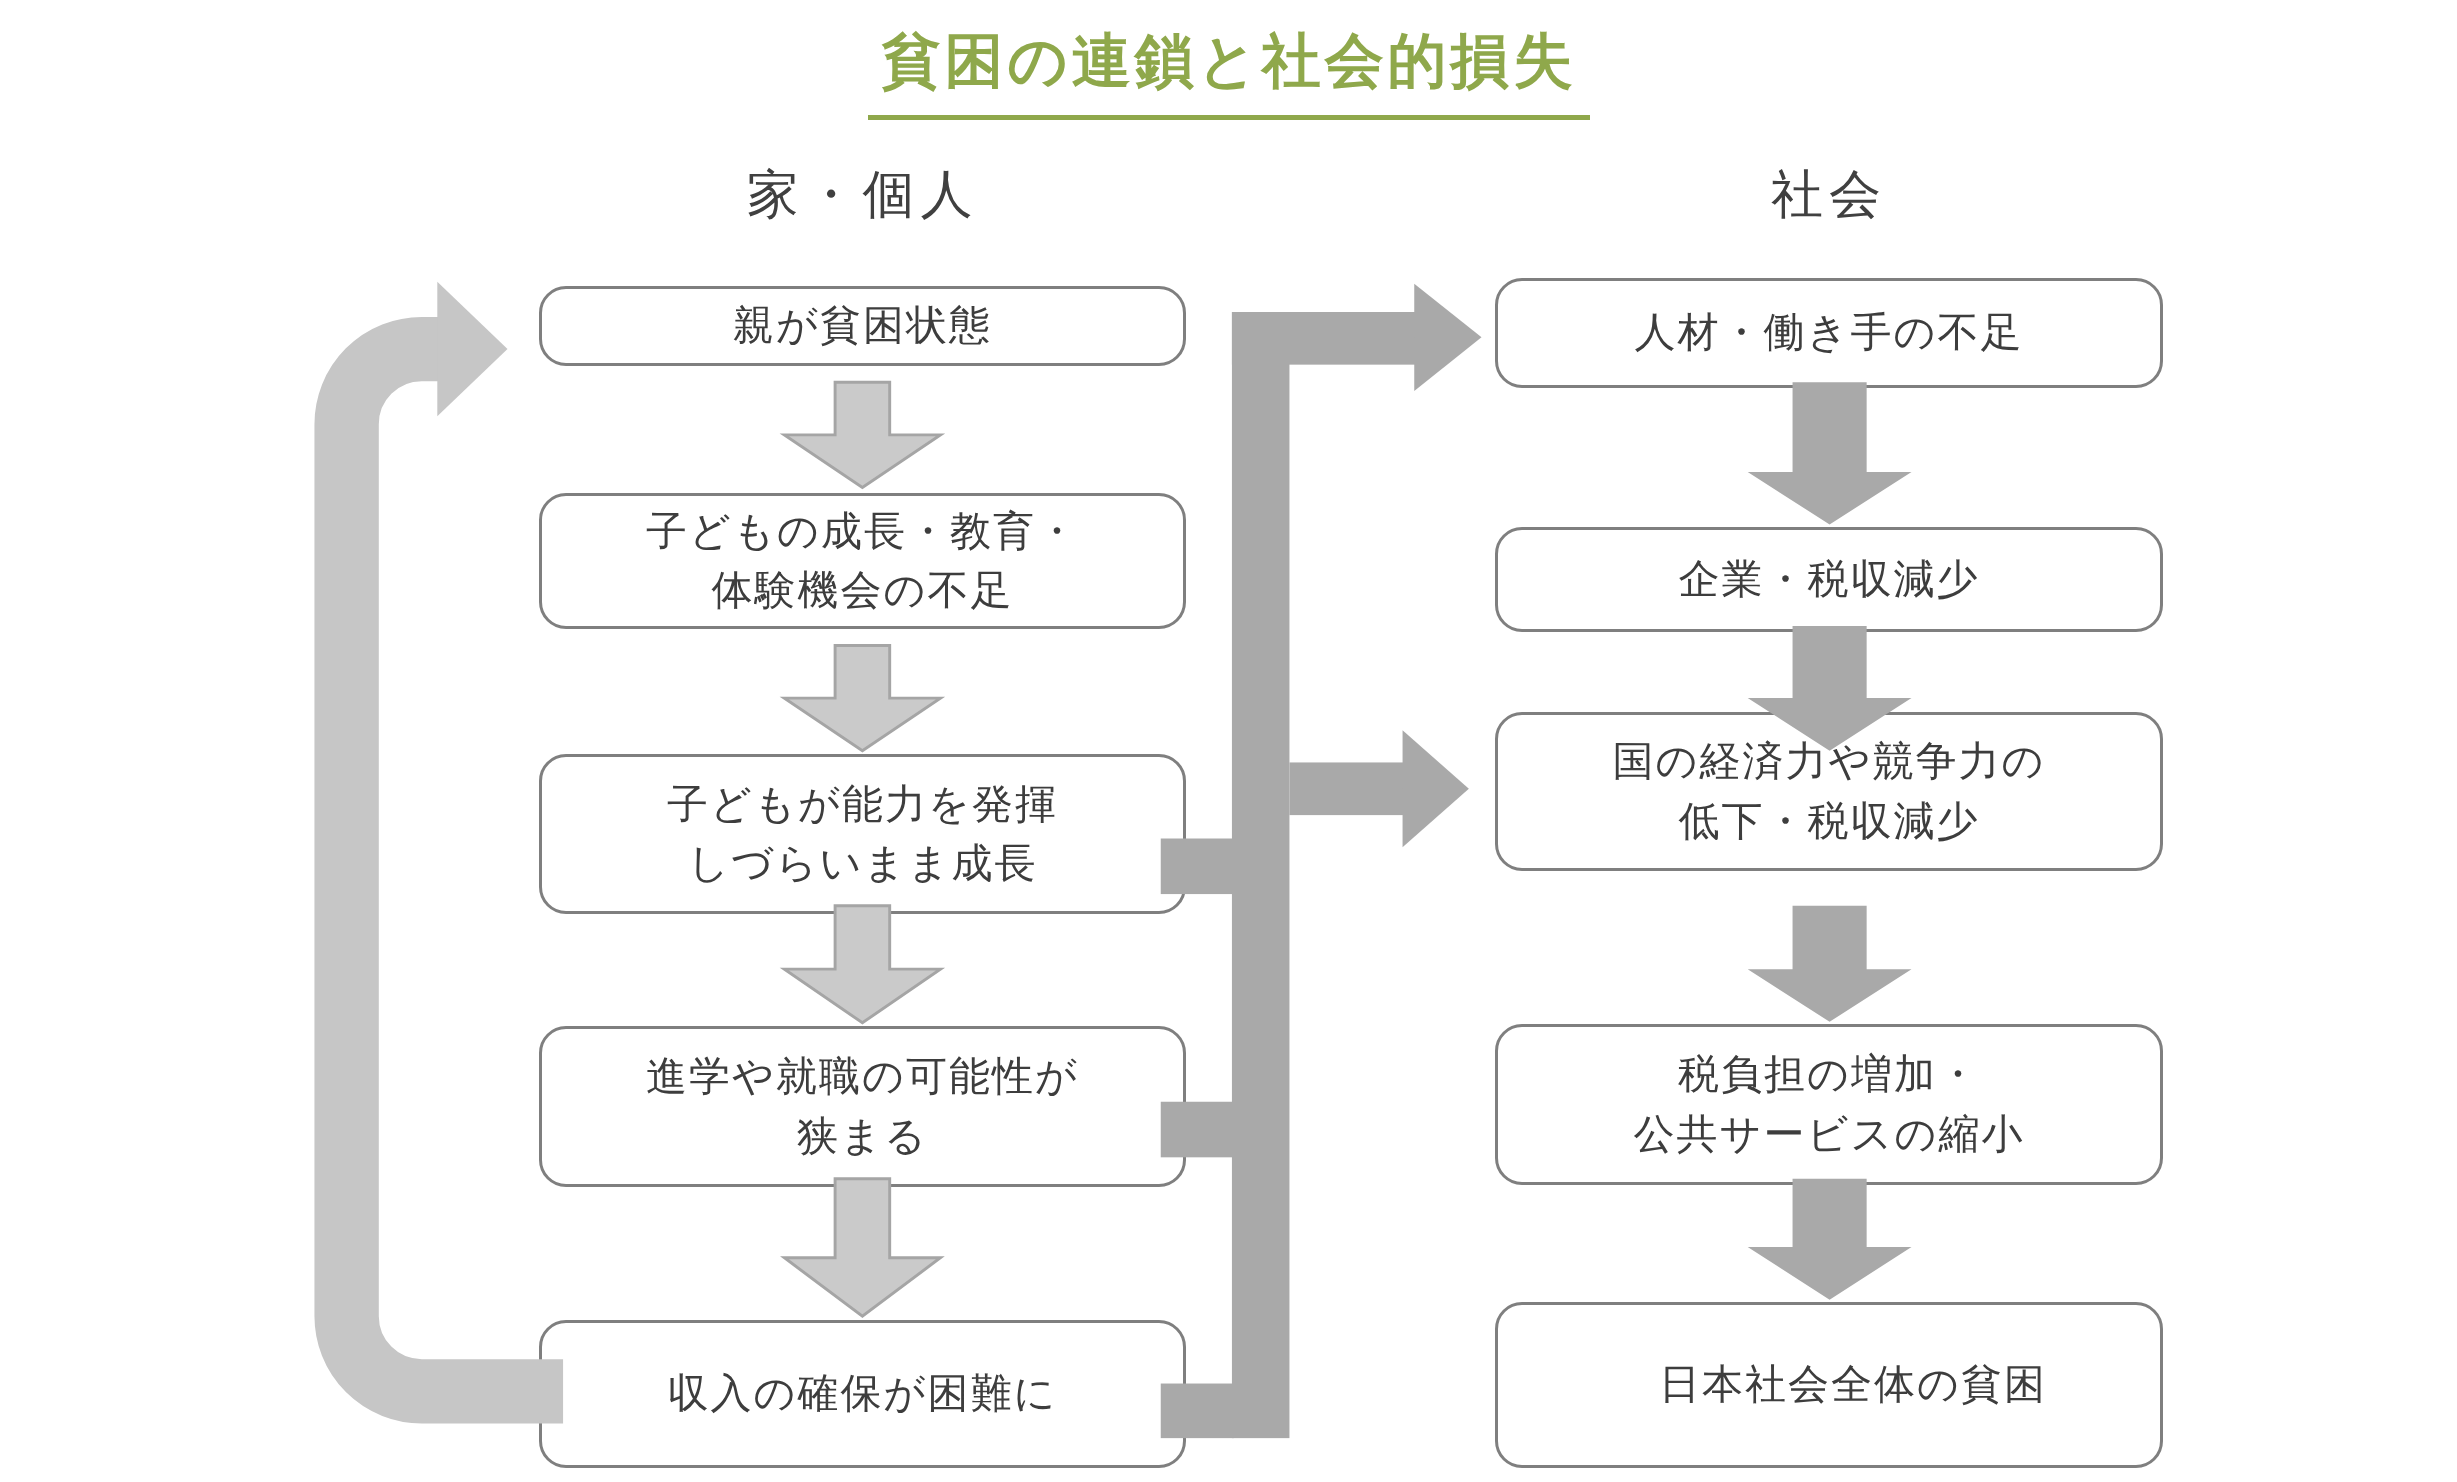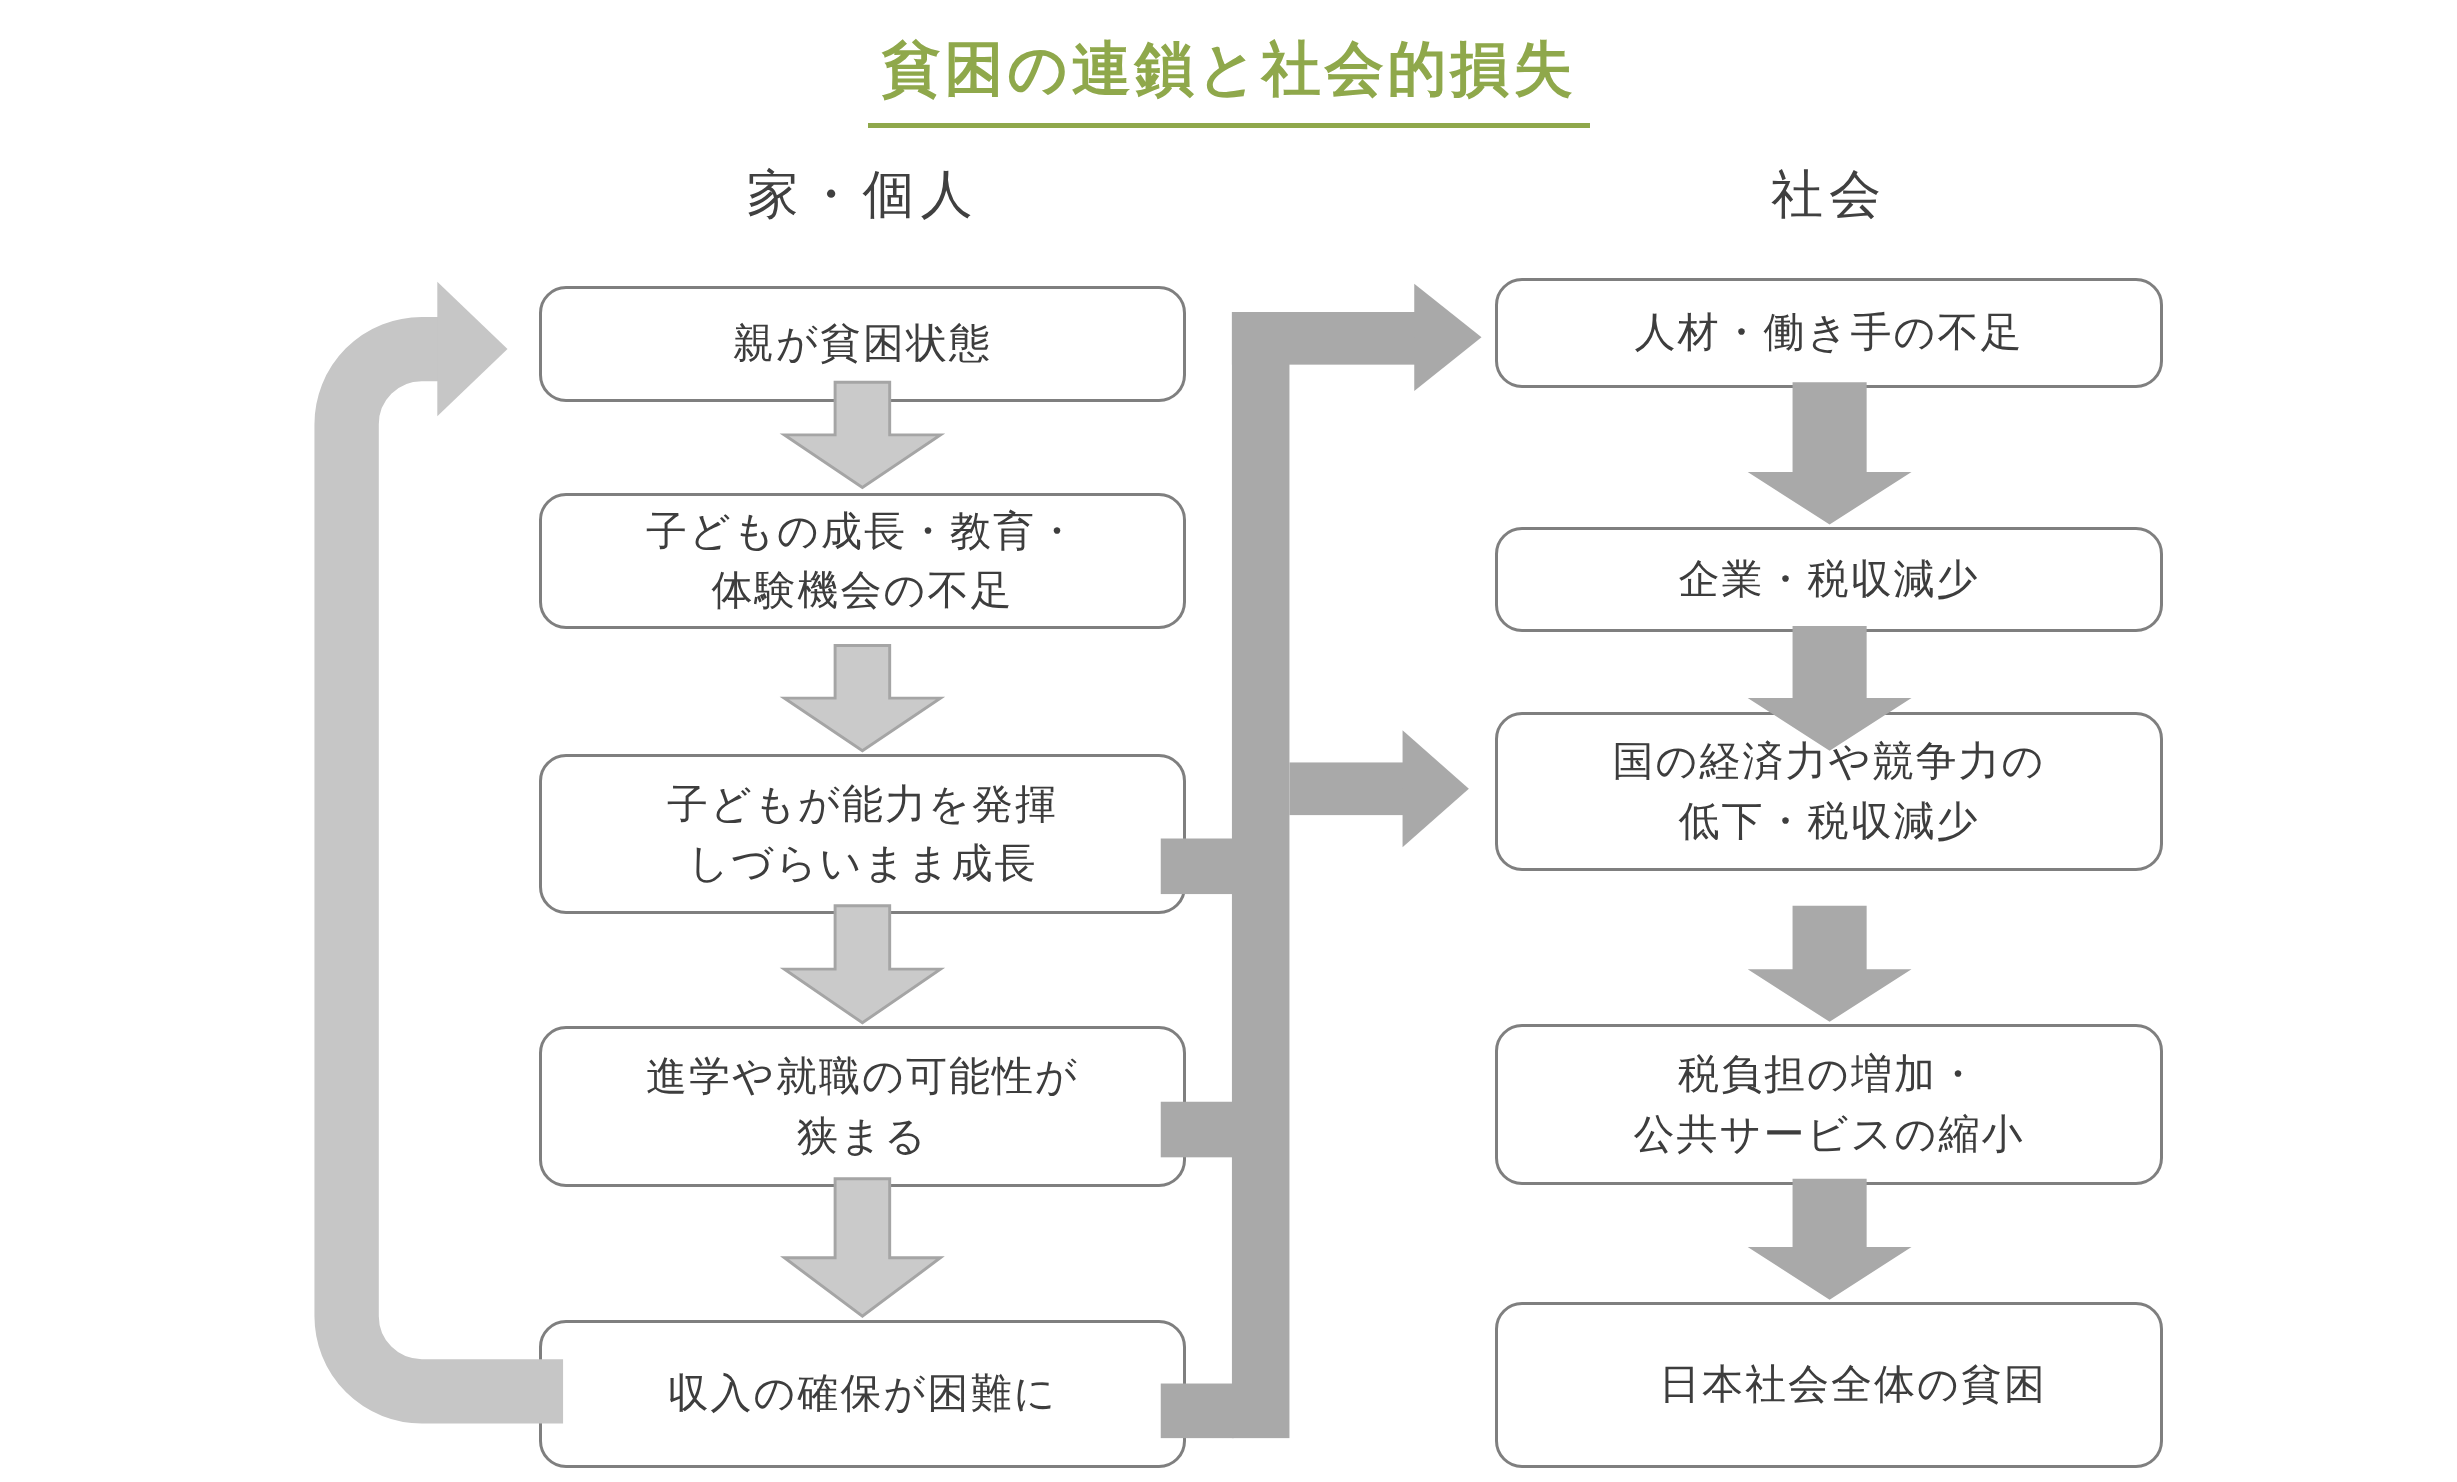--- a/index.html
+++ b/index.html
@@ -2,40 +2,40 @@
 <html><head>
 <meta charset="utf-8">
 <style>
   html,body{margin:0;padding:0;}
   body{
     width:2458px;height:1482px;position:relative;background:#ffffff;
     font-family:"Liberation Sans",sans-serif;overflow:hidden;
   }
   .title-wrap{position:absolute;top:13.7px;left:0;width:2458px;text-align:center;z-index:1;}
   .title{
-    display:inline-block;margin:16px;font-size:59px;font-weight:bold;color:#8FA84B;
+    display:inline-block;margin:8px;font-size:59px;font-weight:bold;color:#8FA84B;
     letter-spacing:3.9px;padding:0 13.7px 13.7px 13.7px;border-bottom:5.9px solid #8FA84B;
   }
   .col-header{
     position:absolute;top:154px;height:82px;z-index:1;
     display:flex;align-items:center;justify-content:center;
     font-size:52px;color:#404040;letter-spacing:5.9px;
   }
   .col-header.left{left:539px;width:647px;}
   .col-header.right{left:1495px;width:668px;}
   .fbox{
     position:absolute;box-sizing:border-box;background:#ffffff;
     border:3.9px solid #7f7f7f;border-radius:27px;z-index:2;
     display:flex;align-items:center;justify-content:center;
     text-align:center;font-size:41px;line-height:1.45;color:#3d3d3d;
     white-space:pre-line;letter-spacing:2px;
   }
   .l{left:539px;width:647px;}
   .r{left:1495px;width:668px;}
-  .l1{top:286px;height:116px;}
+  .l1{top:286px;height:80px;}
   .l2{top:493px;height:136px;}
   .l3{top:754px;height:160px;}
   .l4{top:1026px;height:161px;}
   .l5{top:1320px;height:148px;}
   .r1{top:278px;height:110px;}
   .r2{top:527px;height:105px;}
   .r3{top:712px;height:159px;}
   .r4{top:1024px;height:161px;}
   .r5{top:1302px;height:166px;padding-left:48px;}
   .arrow-layer{position:absolute;top:0;left:0;width:2458px;height:1482px;z-index:3;pointer-events:none;}

